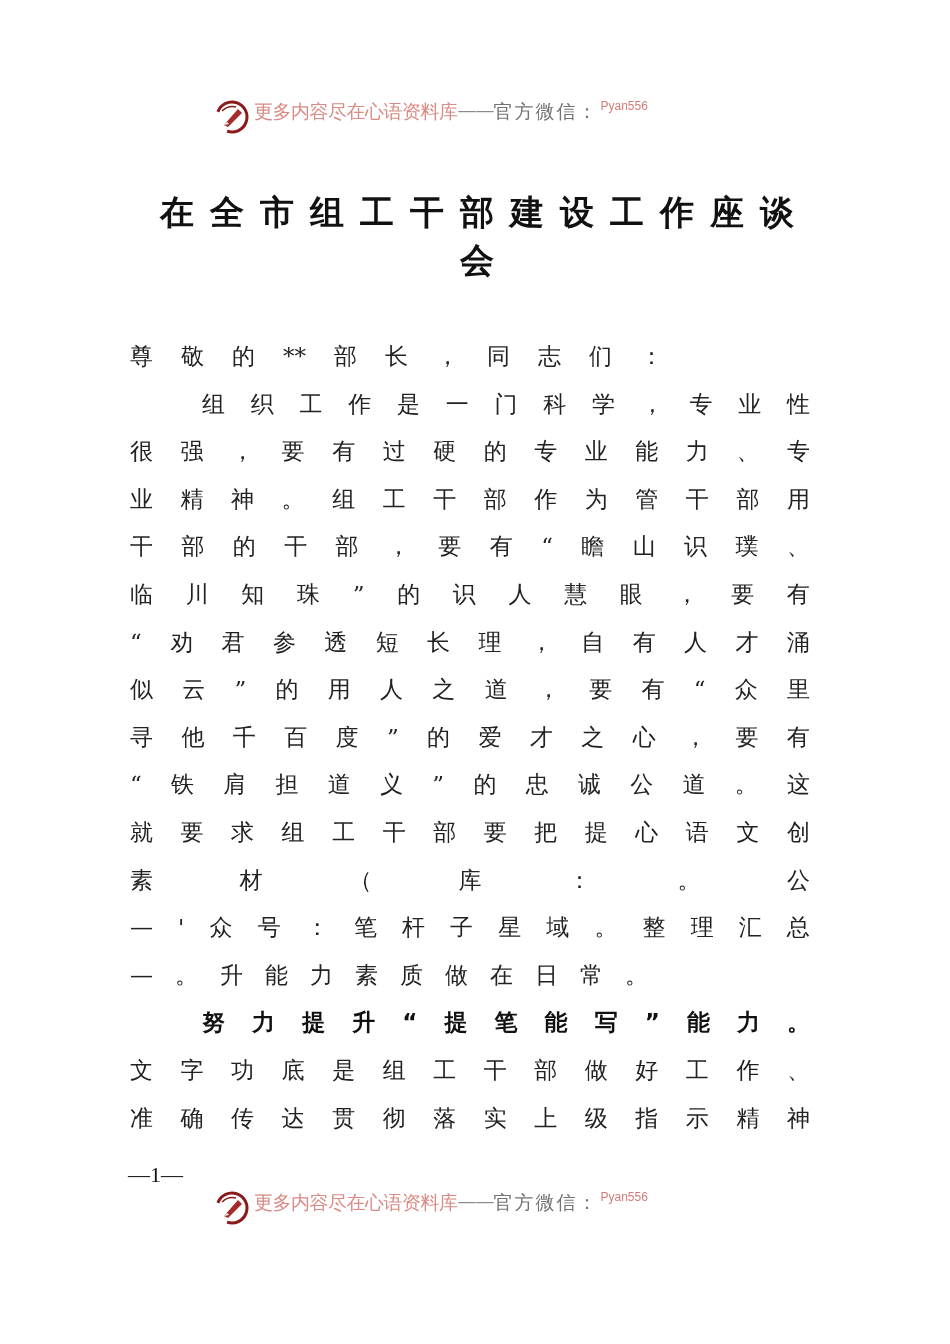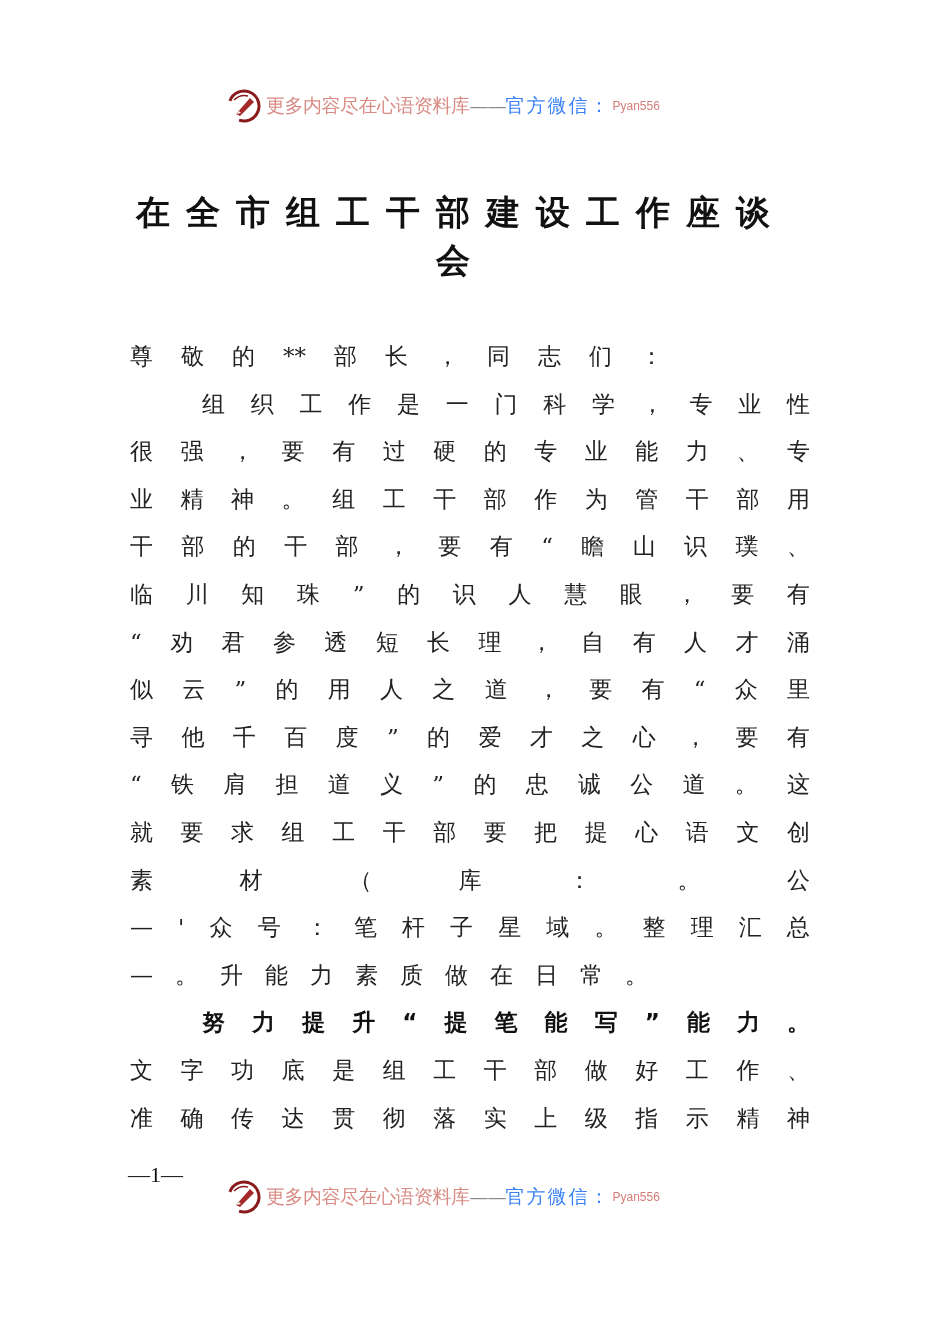--- a/index.html
+++ b/index.html
@@ -10,54 +10,54 @@
     body {
       width: 950px;
       height: 1344px;
       position: relative;
       overflow: hidden;
       font-family: "DejaVu Serif", "Liberation Serif", serif;
       color: #111;
     }
     .watermark {
       position: absolute;
-      left: 226px;
+      left: 214px;
       height: 40px;
       display: flex;
-      align-items: center;
       font-size: 19px;
       white-space: nowrap;
+      margin-top: 13px;
     }
     .watermark.top { top: 86px; }
     .watermark.bottom { top: 1177px; }
     .wm-logo {
       width: 36px;
       height: 36px;
       margin-right: 4px;
     }
     .wm-main {
       color: #d98c86;
       font-family: "DejaVu Serif", serif;
       letter-spacing: -0.5px;
     }
     .wm-dash { color: #8a8a8a; letter-spacing: -1px; }
     .wm-official {
-      color: #3b82f6;
+      color: #737373;
       font-family: Liberation Mono, monospace;
       letter-spacing: 2px;
     }
     .wm-id {
       color: #d27c78;
       font-family: "Liberation Sans", sans-serif;
       font-size: 12px;
       margin-left: 2px;
     }
     .title {
       position: absolute;
-      left: 116px;
+      left: 140px;
       width: 690px;
       top: 188px;
       text-align: center;
       font-family: "DejaVu Serif", serif;
       font-weight: bold;
       font-size: 34px;
       line-height: 48px;
       letter-spacing: 16px;
       color: #111;
     }

